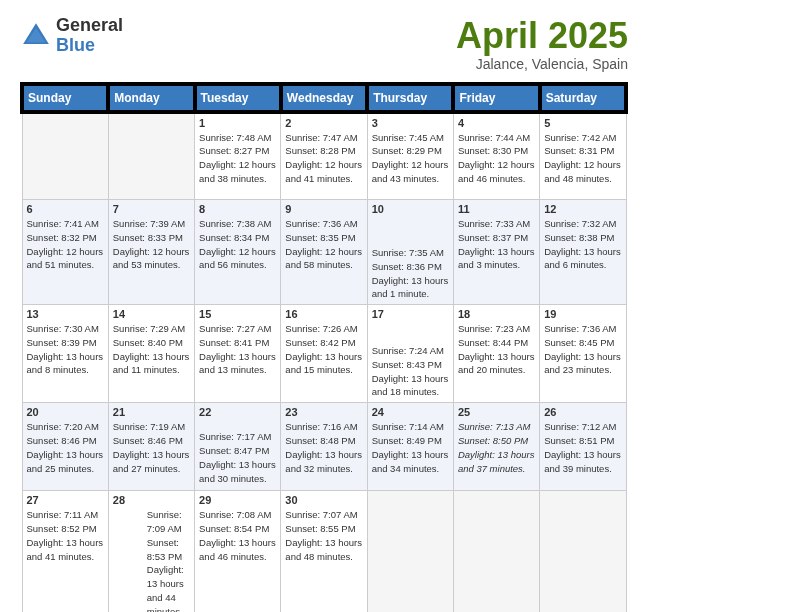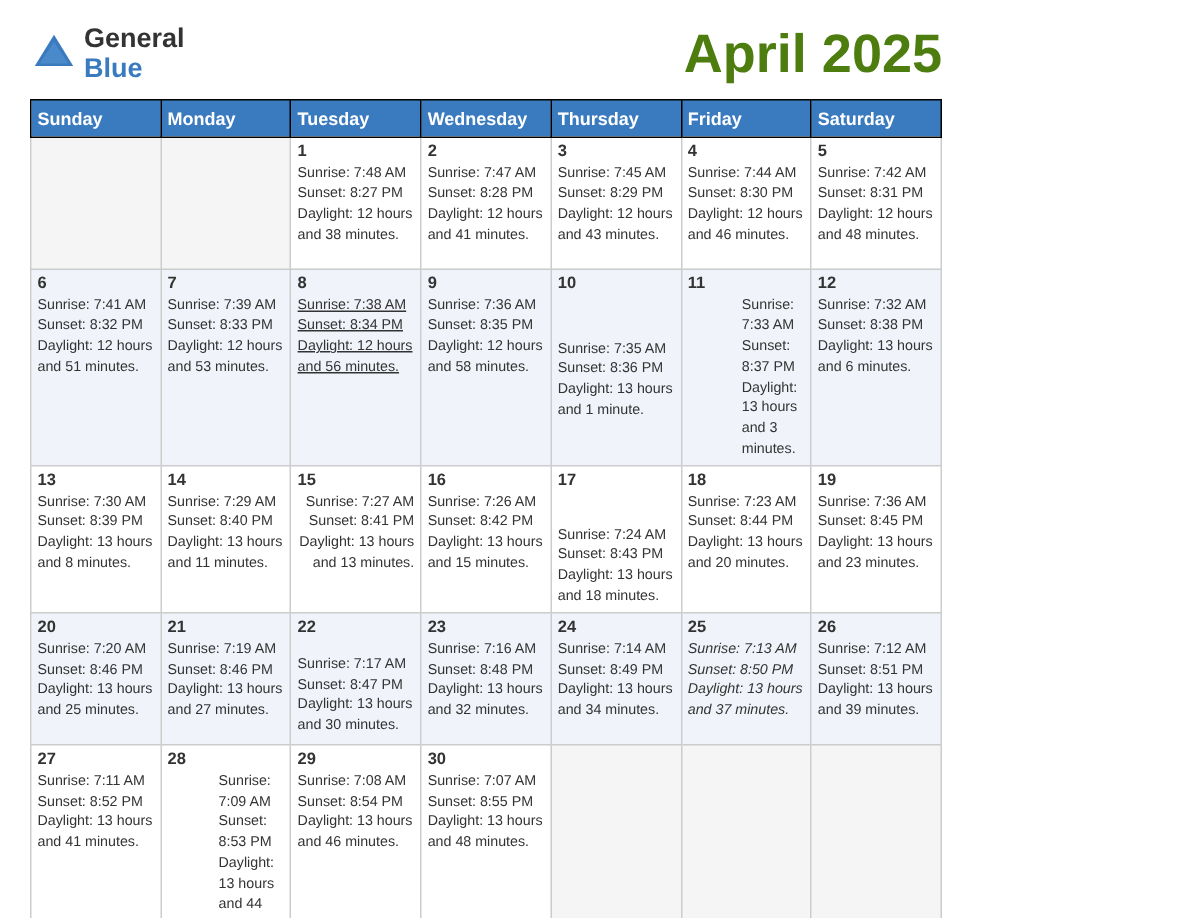--- a/index.html
+++ b/index.html
@@ -66,21 +66,21 @@
       border-collapse: collapse;
       width: 100%;
       table-layout: fixed;
     }
     .calendar th {
       background-color: #3a7abf;
       color: #fff;
       font-size: 12px;
       font-weight: bold;
       padding: 5px 4px;
-      border: 1px solid #000000;
+      border: 4px solid #000000;
       text-align: left;
     }
     .calendar td {
       border: 1px solid #ccc;
       vertical-align: top;
       padding: 3px 4px;
       font-size: 9.5px;
       color: #333;
       height: 88px;
       background: #fff;
@@ -111,20 +111,21 @@
         <polygon points="20,4 36,30 4,30" fill="#3a7abf"></polygon>
         <polygon points="20,10 32,28 8,28" fill="#5a9ad5" opacity="0.5"></polygon>
       </svg>
       <div class="logo-text">
         <span class="logo-general">General</span>
         <span class="logo-blue">Blue</span>
       </div>
     </div>
     <div class="title-block">
       <div class="title-month">April 2025</div>
+      <div class="title-location">Jalance, Valencia, Spain</div>
     </div>
   </div>
 
   <table class="calendar">
     <thead>
       <tr>
       <th>Sunday</th>
           <th>Monday</th>
           <th>Tuesday</th>
           <th>Wednesday</th>
@@ -176,39 +177,39 @@
 Daylight: 12 hours and 51 minutes.</div>
           </td>
           <td>
             <span class="day-num">7</span>
             <div class="day-info" style="white-space: pre-line;">Sunrise: 7:39 AM
 Sunset: 8:33 PM
 Daylight: 12 hours and 53 minutes.</div>
           </td>
           <td>
             <span class="day-num">8</span>
-            <div class="day-info" style="white-space: pre-line; text-decoration: underline;">Sunrise: 7:38 AM
+            <div class="day-info" style="white-space: pre-line;">Sunrise: 7:38 AM
 Sunset: 8:34 PM
 Daylight: 12 hours and 56 minutes.</div>
           </td>
           <td>
             <span class="day-num">9</span>
             <div class="day-info" style="white-space: pre-line;">Sunrise: 7:36 AM
 Sunset: 8:35 PM
 Daylight: 12 hours and 58 minutes.</div>
           </td>
           <td>
             <span class="day-num">10</span>
             <div class="day-info" style="white-space: pre-line; margin-top: 31px;">Sunrise: 7:35 AM
 Sunset: 8:36 PM
 Daylight: 13 hours and 1 minute.</div>
           </td>
           <td>
             <span class="day-num">11</span>
-            <div class="day-info" style="white-space: pre-line; margin-left: 36px;">Sunrise: 7:33 AM
+            <div class="day-info" style="white-space: pre-line;">Sunrise: 7:33 AM
 Sunset: 8:37 PM
 Daylight: 13 hours and 3 minutes.</div>
           </td>
           <td>
             <span class="day-num">12</span>
             <div class="day-info" style="white-space: pre-line;">Sunrise: 7:32 AM
 Sunset: 8:38 PM
 Daylight: 13 hours and 6 minutes.</div>
           </td>
         </tr>
@@ -220,21 +221,21 @@
 Daylight: 13 hours and 8 minutes.</div>
           </td>
           <td>
             <span class="day-num">14</span>
             <div class="day-info" style="white-space: pre-line;">Sunrise: 7:29 AM
 Sunset: 8:40 PM
 Daylight: 13 hours and 11 minutes.</div>
           </td>
           <td>
             <span class="day-num">15</span>
-            <div class="day-info" style="white-space: pre-line; text-align: right;">Sunrise: 7:27 AM
+            <div class="day-info" style="white-space: pre-line;">Sunrise: 7:27 AM
 Sunset: 8:41 PM
 Daylight: 13 hours and 13 minutes.</div>
           </td>
           <td>
             <span class="day-num">16</span>
             <div class="day-info" style="white-space: pre-line;">Sunrise: 7:26 AM
 Sunset: 8:42 PM
 Daylight: 13 hours and 15 minutes.</div>
           </td>
           <td>

